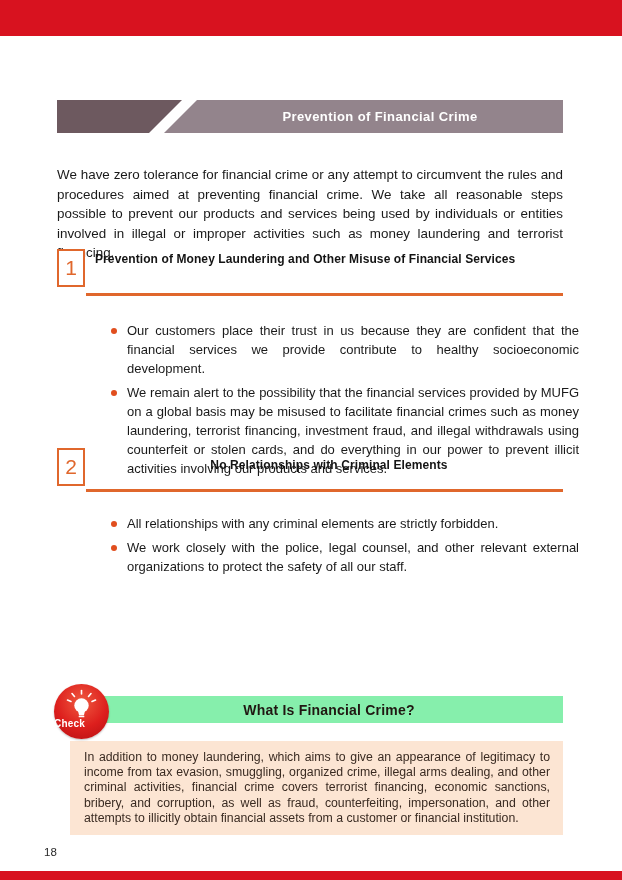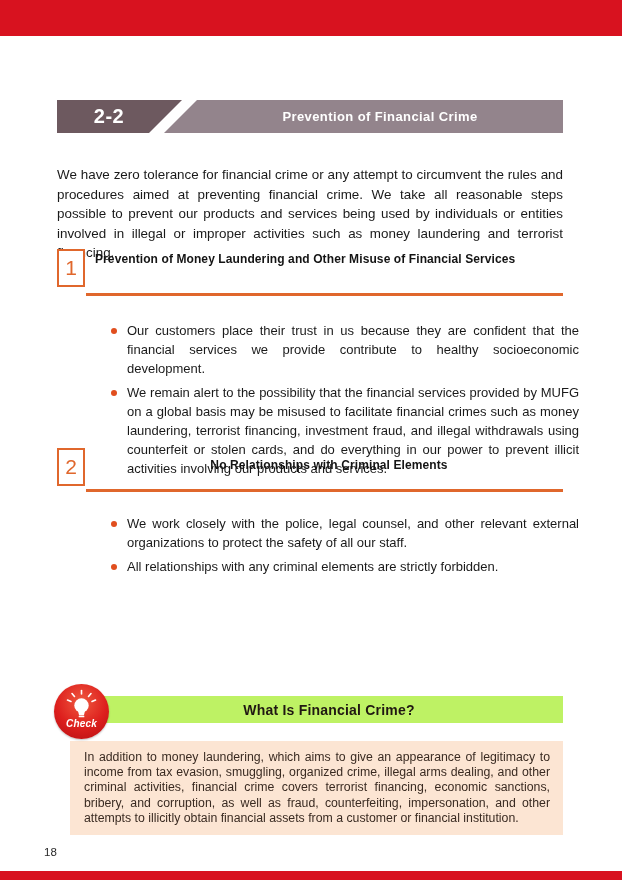--- a/index.html
+++ b/index.html
@@ -48,46 +48,45 @@
   .section-2 .sec-underline{top:41px;}
   .bullets{position:absolute;left:37px;width:469px;margin:16px;padding:0;list-style:none;}
   .section-1 .bullets{top:56px;}
   .section-2 .bullets{top:50px;}
   .bullets li{position:relative;padding-left:17px;margin:0 0 5px 0;
     font-size:13px;line-height:19px;text-align:justify;color:#1a1a1a;}
   .dot{position:absolute;left:1px;top:7px;width:6px;height:6px;border-radius:50%;background:#e14e1e;}
 
   
   .callout-header{position:absolute;left:95px;top:696px;width:468px;height:27px;
-    background:#bef264;display:flex;align-items:center;justify-content:center;}
+    background:#86efac;display:flex;align-items:center;justify-content:center;}
   .callout-title{font-size:14px;font-weight:bold;color:#201712;letter-spacing:.2px;}
   .callout-body{position:absolute;left:70px;top:741px;width:493px;box-sizing:border-box;
     background:#fce5d3;padding:9px 13px 9px 14px;
     font-size:12.3px;line-height:15.2px;text-align:justify;color:#3a2b22;}
   .check-badge{position:absolute;left:54px;top:684px;width:55px;height:55px;border-radius:50%;
     background:radial-gradient(circle at 50% 32%, #ef5a40 0%, #dd1f1d 55%, #b30e12 100%);
     box-shadow:0 1px 2px rgba(0,0,0,.25);}
   .check-badge svg{position:absolute;left:0;top:0;}
-  .check-label{position:absolute;left:0;right:0;top:34px;text-align:center;
-    color:#fff;font-size:10px;font-weight:bold;letter-spacing:.2px;font-style:italic;}
+  .check-label{position:absolute;left:0;right:0;top:34px;text-align:left;
+    color:#fff;font-size:10px;font-weight:bold;letter-spacing:.2px;}
 
   
   .page-num{position:absolute;left:44px;top:846px;font-size:11.5px;color:#2a2a2a;}
 </style>
 </head>
 <body>
 
 <div class="page">
 
   <div class="top-bar"></div>
 
   <div class="banner">
     <div class="banner-dark"></div>
     <div class="banner-light"></div>
-    <div class="banner-num">2-2</div>
     <div class="banner-title">Prevention of Financial Crime</div>
   </div>
 
   <p class="intro">We have zero tolerance for financial crime or any attempt to circumvent the rules and procedures aimed at preventing financial crime. We take all reasonable steps possible to prevent our products and services being used by individuals or entities involved in illegal or improper activities such as money laundering and terrorist financing.</p>
 
   <div class="section section-1">
     <div class="num-box">1</div>
     <div class="sec-heading">Prevention of Money Laundering and Other Misuse of Financial Services</div>
     <div class="sec-underline"></div>
     <ul class="bullets">
@@ -102,25 +101,25 @@
     </ul>
   </div>
 
   <div class="section section-2">
     <div class="num-box">2</div>
     <div class="sec-heading single">No Relationships with Criminal Elements</div>
     <div class="sec-underline"></div>
     <ul class="bullets">
       <li>
         <span class="dot"></span>
-        <span>We work closely with the police, legal counsel, and other relevant external organizations to protect the safety of all our staff.</span>
+        <span>All relationships with any criminal elements are strictly forbidden.</span>
       </li>
       <li>
         <span class="dot"></span>
-        <span>All relationships with any criminal elements are strictly forbidden.</span>
+        <span>We work closely with the police, legal counsel, and other relevant external organizations to protect the safety of all our staff.</span>
       </li>
     </ul>
   </div>
 
   <div class="callout-header">
     <span class="callout-title">What Is Financial Crime?</span>
   </div>
   <div class="callout-body">In addition to money laundering, which aims to give an appearance of legitimacy to income from tax evasion, smuggling, organized crime, illegal arms dealing, and other criminal activities, financial crime covers terrorist financing, economic sanctions, bribery, and corruption, as well as fraud, counterfeiting, impersonation, and other attempts to illicitly obtain financial assets from a customer or financial institution.</div>
   <div class="check-badge">
     <svg width="55" height="55" viewBox="0 0 55 55">

